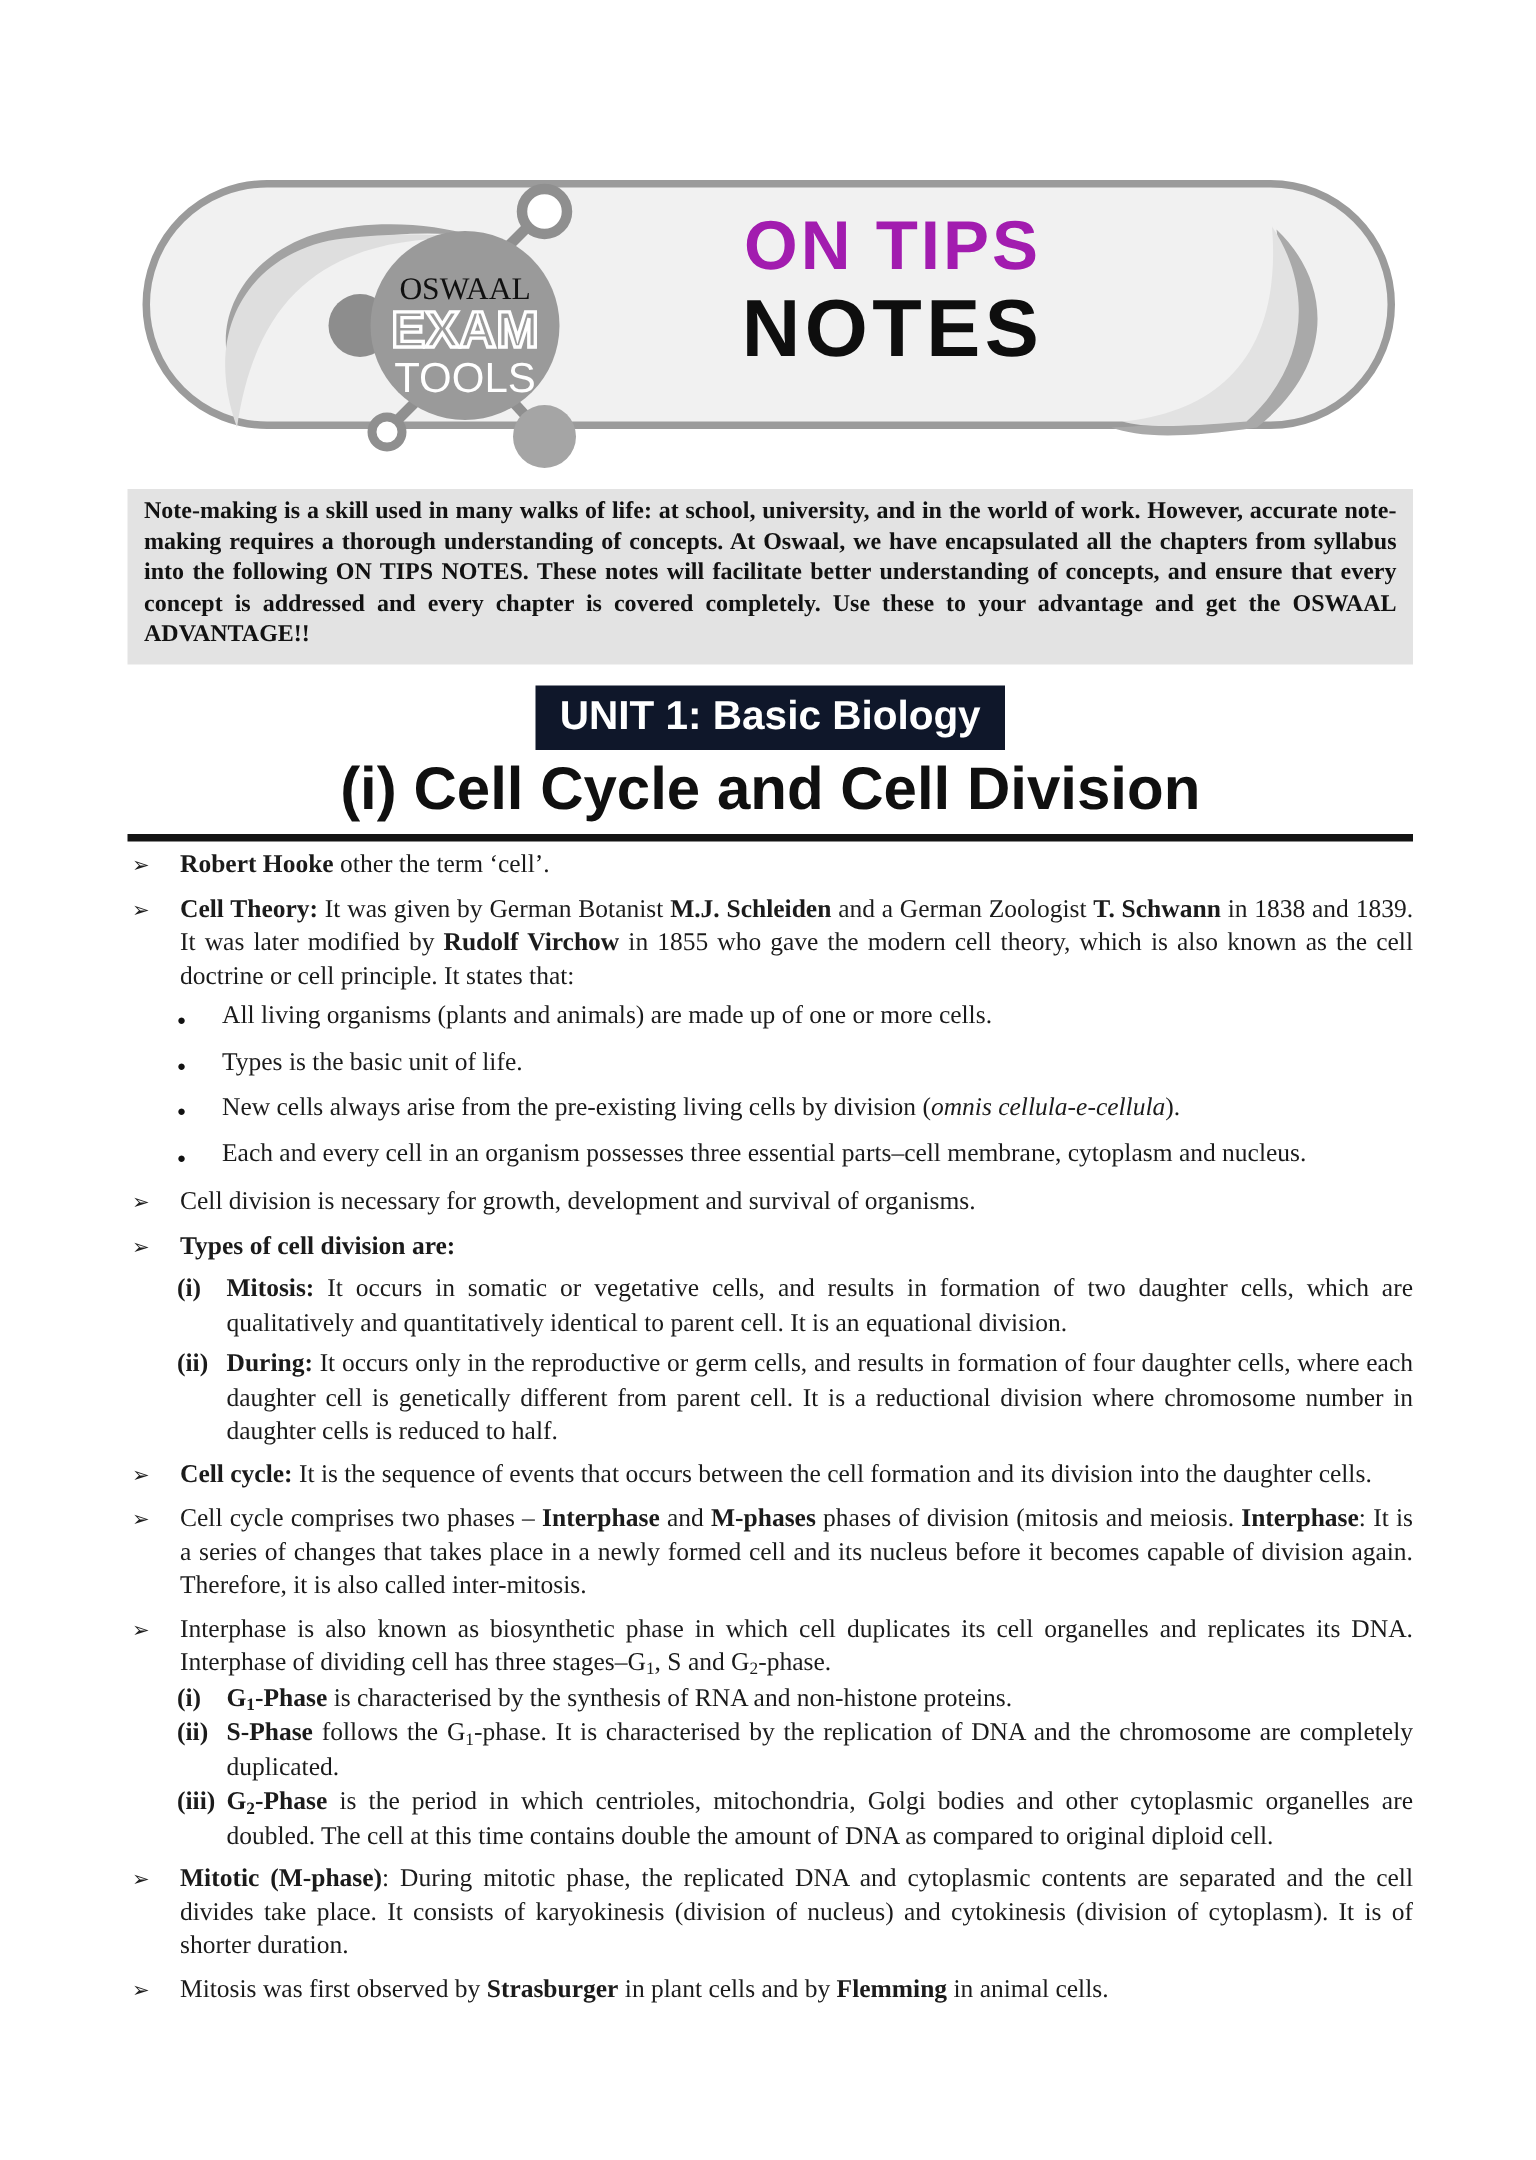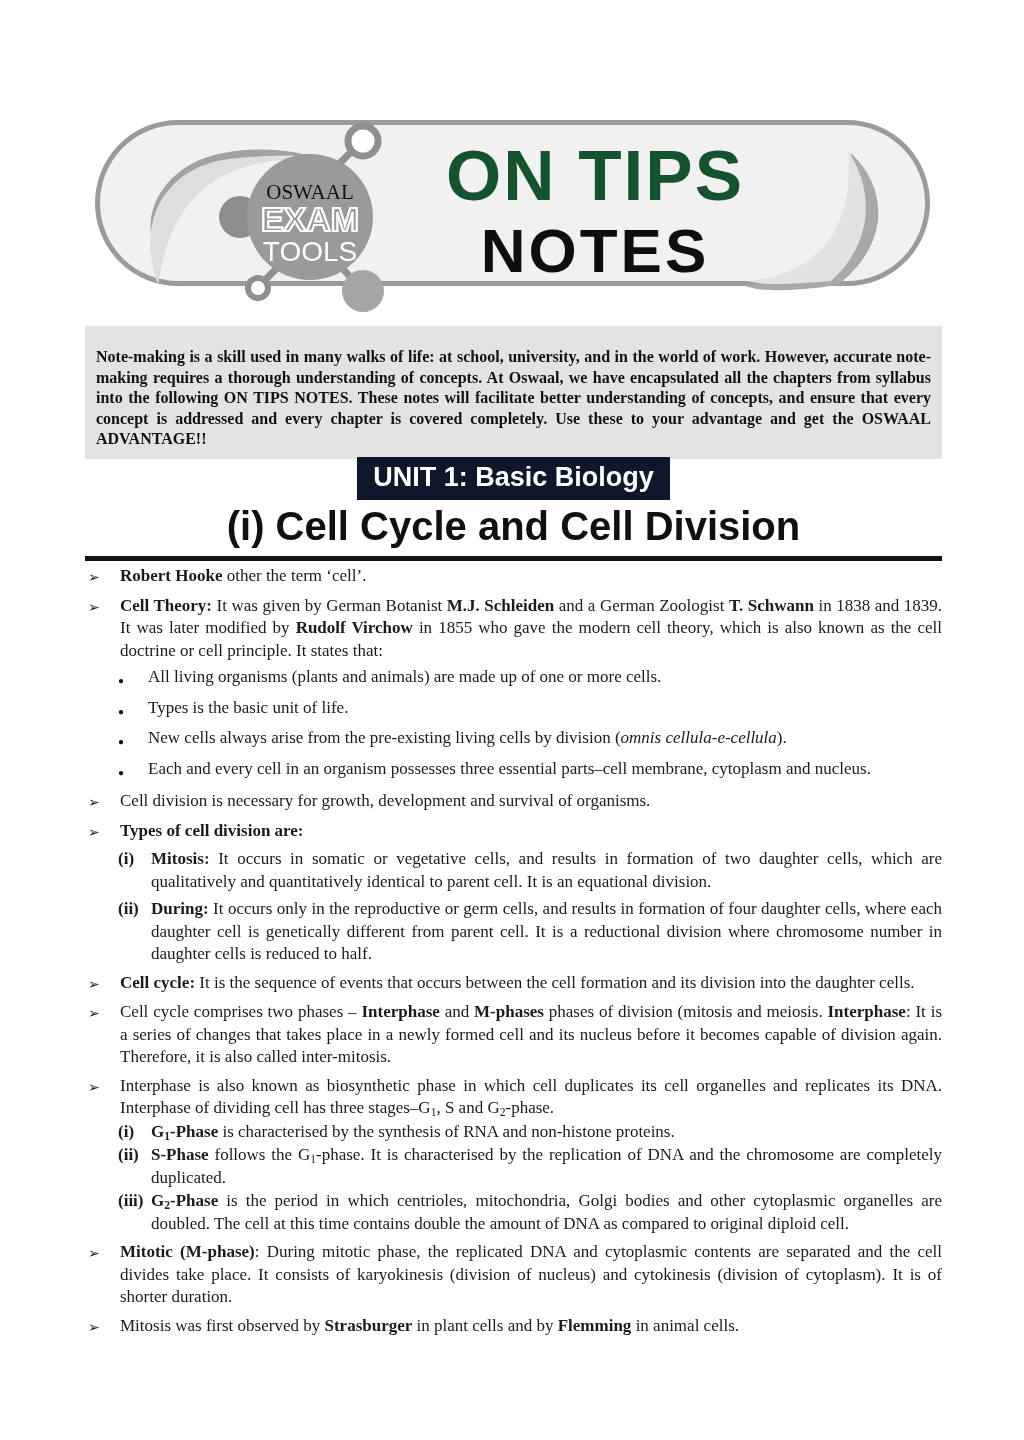--- a/index.html
+++ b/index.html
@@ -15,27 +15,27 @@
     box-sizing:border-box;
   }
   .header svg{position:absolute;}
   .swoosh-left{left:14px;top:10px;}
   .swoosh-right{right:12px;top:8px;}
   .logo-svg{left:108px;top:-6px;}
   .title-block{
     position:absolute;left:295px;top:14px;width:400px;text-align:center;
     font-family:"Liberation Sans", sans-serif;font-weight:800;
   }
-  .on-tips{font-size:71px;line-height:1.05;color:#14532d;letter-spacing:2px;}
-  .notes{font-size:62px;line-height:1.05;color:#0e0e0e;letter-spacing:3px;margin-top:4px;}
+  .on-tips{font-size:46px;line-height:1.05;color:#a21caf;letter-spacing:2px;}
+  .notes{font-size:54px;line-height:1.05;color:#0e0e0e;letter-spacing:3px;margin-top:4px;}
 
   
   .intro{
     position:absolute;left:85px;top:326px;width:857px;box-sizing:border-box;
-    background:#e3e3e3;padding:21px 11px 9px 11px;
+    background:#e3e3e3;padding:5px 11px 9px 11px;
     font-weight:700;font-size:16px;line-height:20.5px;text-align:justify;color:#121212;
   }
 
   
   .section-head{position:absolute;left:85px;top:457px;width:857px;text-align:center;
     font-family:"Liberation Sans", sans-serif;}
   .unit-banner{
     display:inline-block;background:#0f172a;color:#ffffff;
     font-weight:700;font-size:27px;line-height:1.15;padding:5px 16px 7px 16px;
   }

